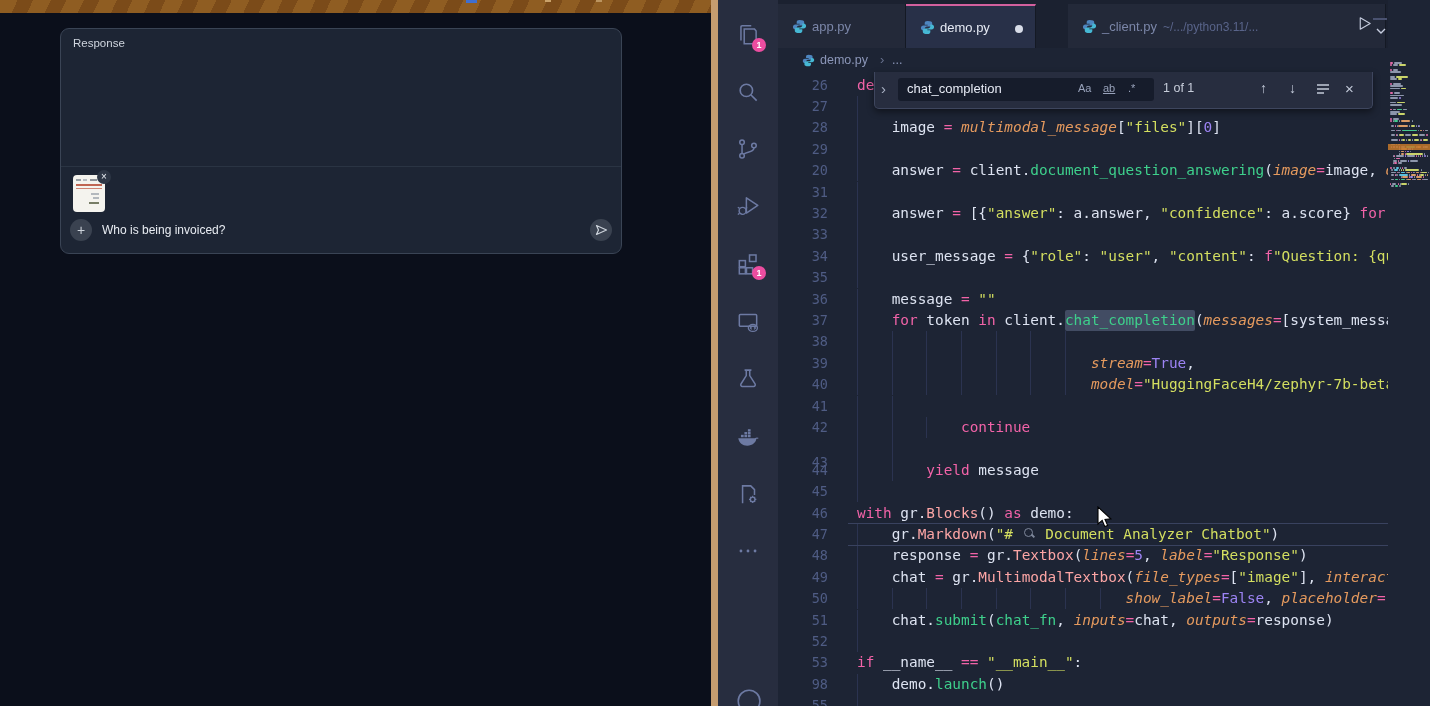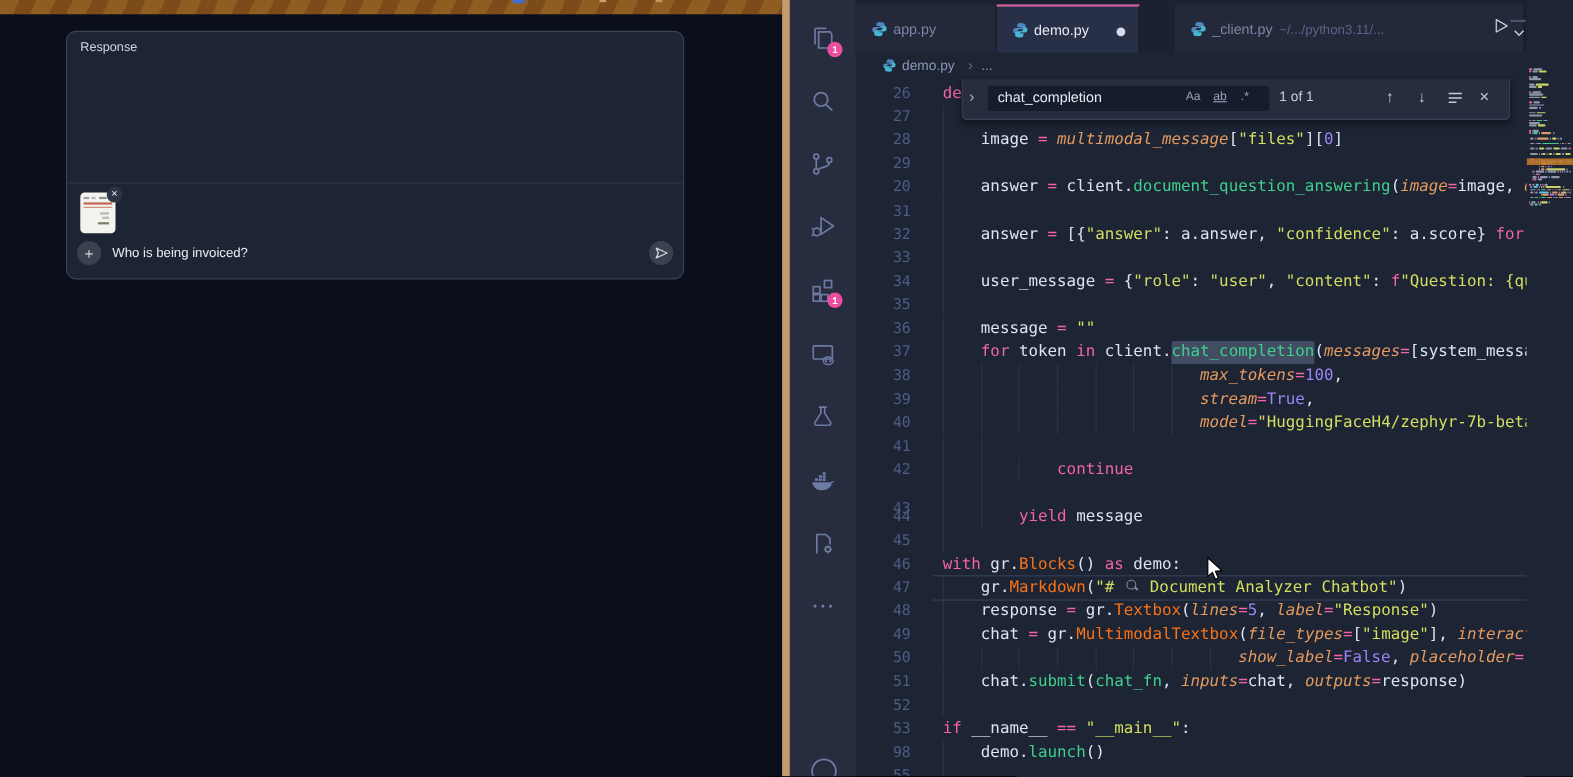--- a/index.html
+++ b/index.html
@@ -65,21 +65,21 @@
   .breadcrumb{position:absolute;left:60px;top:48px;width:652px;height:24px;background:#1d2434;}
   .breadcrumb .py{position:absolute;left:24px;top:5px;width:13px;height:13px;}
   .bc-file{position:absolute;left:42px;top:5px;font-size:12.5px;color:#8b96b8;}
   .bc-sep{position:absolute;left:102px;top:4px;font-size:13px;color:#67718e;}
   .bc-ellipsis{position:absolute;left:114px;top:5px;font-size:12.5px;color:#8b96b8;}
   
   .code-clip{position:absolute;left:60px;top:72px;width:610px;height:634px;overflow:hidden;
     font-family:"DejaVu Sans Mono",monospace;font-size:14.4px;}
   .gutter-num{position:absolute;width:36px;text-align:right;color:#4f5c84;font-size:13.5px;line-height:21.4px;}
   .code-line{position:absolute;left:79px;white-space:pre;line-height:21.4px;height:21.4px;color:#dde3f1;}
-  .tk-k{color:#f263a8;} .tk-f{color:#3ed08c;} .tk-c{color:#f97316;}
+  .tk-k{color:#f263a8;} .tk-f{color:#3ed08c;} .tk-c{color:#fca5a5;}
   .tk-p{color:#e59a5e;font-style:italic;} .tk-s{color:#d4df60;} .tk-n{color:#9d84f5;} .tk-t{color:#dde3f1;}
   .guide{position:absolute;width:1px;background:#2b3350;}
   .cur-line{position:absolute;left:70px;width:540px;height:1px;background:#39425f;}
   .match-hl{position:absolute;background:rgba(125,142,175,.38);border-radius:2px;}
   .mag{display:inline-block;width:15px;height:13px;position:relative;vertical-align:-1px;}
   .mag:before{content:"";position:absolute;left:2px;top:1px;width:7px;height:7px;border:1.6px solid #7e879b;border-radius:50%;}
   .mag:after{content:"";position:absolute;left:9.5px;top:8.5px;width:4px;height:1.8px;background:#7e879b;transform:rotate(45deg);}
   
   .find{position:absolute;left:156px;top:72px;width:499px;height:37px;background:#272d3f;
     border:1px solid #3e465e;border-top:none;border-radius:0 0 5px 5px;box-sizing:border-box;
@@ -382,21 +382,20 @@
         <div class="code-line" style="top: 45.3px;"><span class="tk-t">    image </span><span class="tk-k">=</span><span class="tk-t"> </span><span class="tk-p">multimodal_message</span><span class="tk-t">[</span><span class="tk-s">"files"</span><span class="tk-t">][</span><span class="tk-n">0</span><span class="tk-t">]</span></div>
         <div class="code-line" style="top: 66.7px;"></div>
         <div class="code-line" style="top: 88.1px;"><span class="tk-t">    answer </span><span class="tk-k">=</span><span class="tk-t"> client.</span><span class="tk-f">document_question_answering</span><span class="tk-t">(</span><span class="tk-p">image</span><span class="tk-k">=</span><span class="tk-t">image, </span><span class="tk-p">question</span></div>
         <div class="code-line" style="top: 109.5px;"></div>
         <div class="code-line" style="top: 130.9px;"><span class="tk-t">    answer </span><span class="tk-k">=</span><span class="tk-t"> [{</span><span class="tk-s">"answer"</span><span class="tk-t">: a.answer, </span><span class="tk-s">"confidence"</span><span class="tk-t">: a.score} </span><span class="tk-k">for</span><span class="tk-t"> a </span></div>
         <div class="code-line" style="top: 152.3px;"></div>
         <div class="code-line" style="top: 173.7px;"><span class="tk-t">    user_message </span><span class="tk-k">=</span><span class="tk-t"> {</span><span class="tk-s">"role"</span><span class="tk-t">: </span><span class="tk-s">"user"</span><span class="tk-t">, </span><span class="tk-s">"content"</span><span class="tk-t">: </span><span class="tk-k">f</span><span class="tk-s">"Question: {question}"</span></div>
         <div class="code-line" style="top: 195.1px;"></div>
         <div class="code-line" style="top: 216.5px;"><span class="tk-t">    message </span><span class="tk-k">=</span><span class="tk-t"> </span><span class="tk-s">""</span></div>
         <div class="code-line" style="top: 237.9px;"><span class="tk-t">    </span><span class="tk-k">for</span><span class="tk-t"> token </span><span class="tk-k">in</span><span class="tk-t"> client.</span><span class="tk-f">chat_completion</span><span class="tk-t">(</span><span class="tk-p">messages</span><span class="tk-k">=</span><span class="tk-t">[system_message, user_message],</span></div>
-        <div class="code-line" style="top: 259.3px;"><span class="tk-t">                           </span><span class="tk-p">max_tokens</span><span class="tk-k">=</span><span class="tk-n">100</span><span class="tk-t">,</span></div>
         <div class="code-line" style="top: 280.7px;"><span class="tk-t">                           </span><span class="tk-p">stream</span><span class="tk-k">=</span><span class="tk-n">True</span><span class="tk-t">,</span></div>
         <div class="code-line" style="top: 302.1px;"><span class="tk-t">                           </span><span class="tk-p">model</span><span class="tk-k">=</span><span class="tk-s">"HuggingFaceH4/zephyr-7b-beta"</span></div>
         <div class="code-line" style="top: 344.9px;"><span class="tk-t">            </span><span class="tk-k">continue</span></div>
         <div class="code-line" style="top: 387.7px;"><span class="tk-t">        </span><span class="tk-k">yield</span><span class="tk-t"> message</span></div>
         <div class="code-line" style="top: 409.1px;"></div>
         <div class="code-line" style="top: 430.5px;"><span class="tk-k">with</span><span class="tk-t"> gr.</span><span class="tk-c">Blocks</span><span class="tk-t">() </span><span class="tk-k">as</span><span class="tk-t"> demo:</span></div>
         <div class="code-line" style="top: 451.9px;"><span class="tk-t">    gr.</span><span class="tk-c">Markdown</span><span class="tk-t">(</span><span class="tk-s">"# </span><span class="mag"></span><span class="tk-s"> Document Analyzer Chatbot"</span><span class="tk-t">)</span></div>
         <div class="code-line" style="top: 473.3px;"><span class="tk-t">    response </span><span class="tk-k">=</span><span class="tk-t"> gr.</span><span class="tk-c">Textbox</span><span class="tk-t">(</span><span class="tk-p">lines</span><span class="tk-k">=</span><span class="tk-n">5</span><span class="tk-t">, </span><span class="tk-p">label</span><span class="tk-k">=</span><span class="tk-s">"Response"</span><span class="tk-t">)</span></div>
         <div class="code-line" style="top: 494.7px;"><span class="tk-t">    chat </span><span class="tk-k">=</span><span class="tk-t"> gr.</span><span class="tk-c">MultimodalTextbox</span><span class="tk-t">(</span><span class="tk-p">file_types</span><span class="tk-k">=</span><span class="tk-t">[</span><span class="tk-s">"image"</span><span class="tk-t">], </span><span class="tk-p">interactive</span></div>
         <div class="code-line" style="top: 516.1px;"><span class="tk-t">                               </span><span class="tk-p">show_label</span><span class="tk-k">=</span><span class="tk-n">False</span><span class="tk-t">, </span><span class="tk-p">placeholder</span><span class="tk-k">=</span></div>

